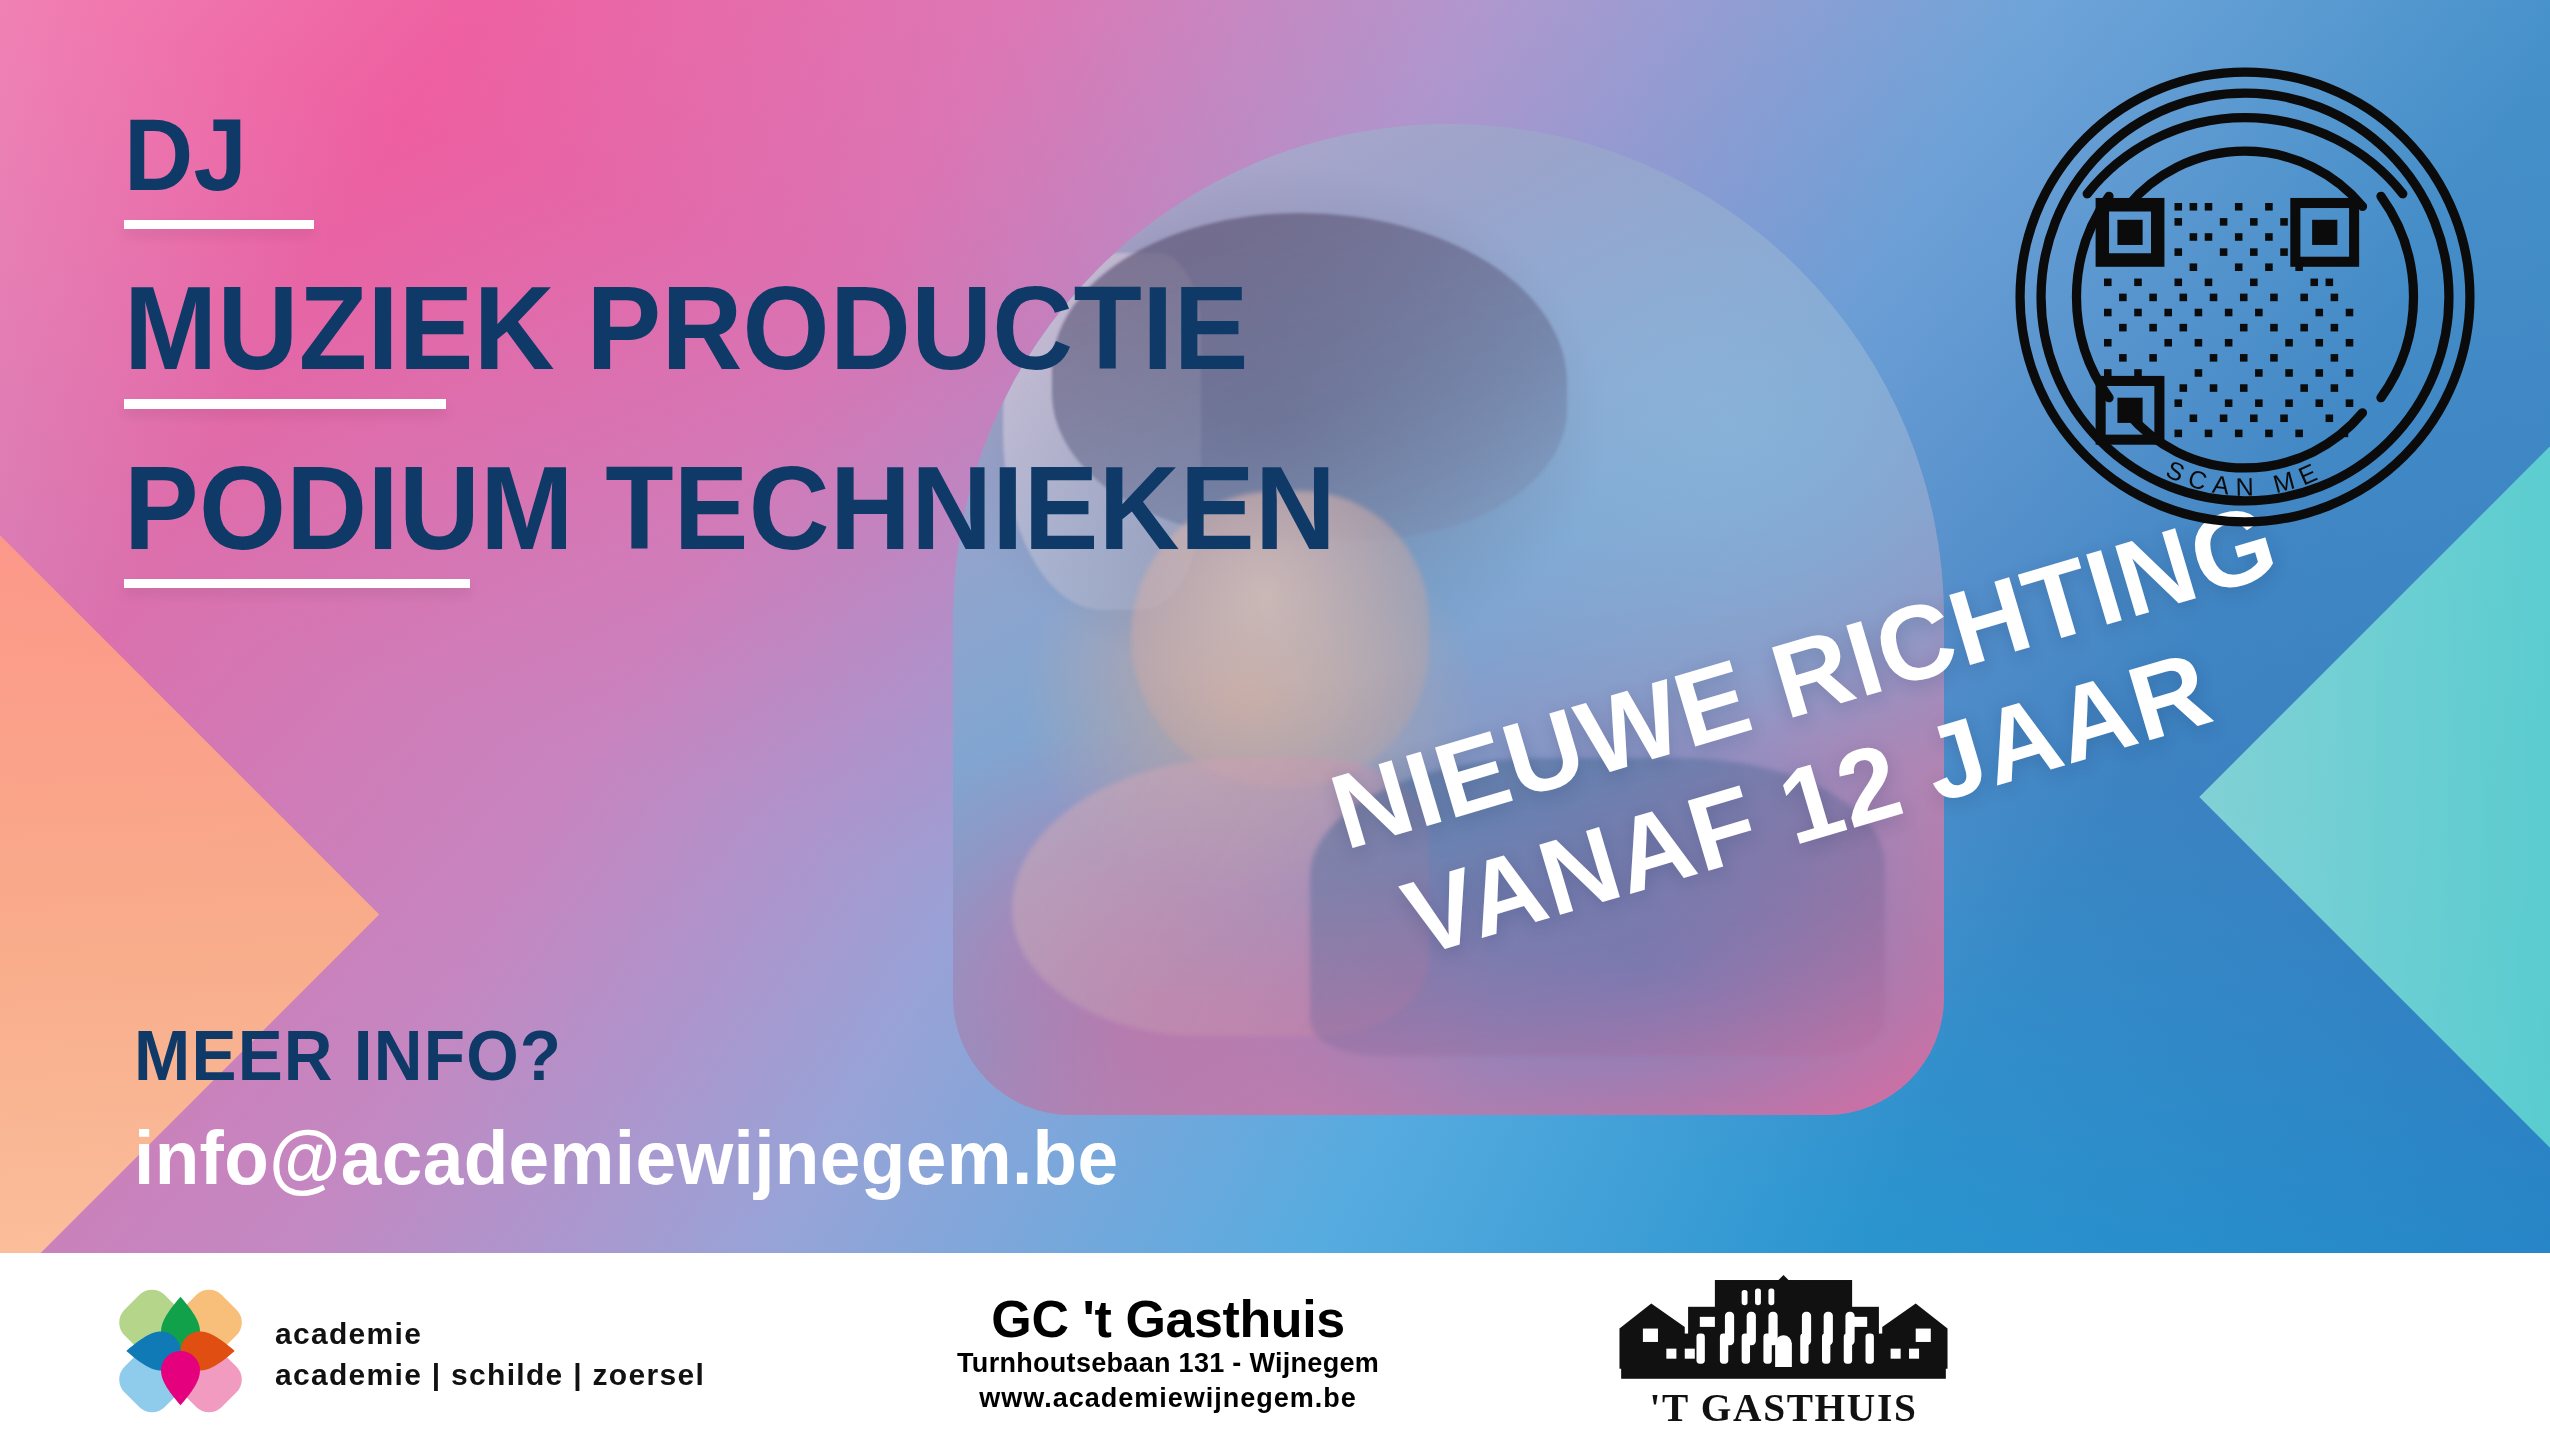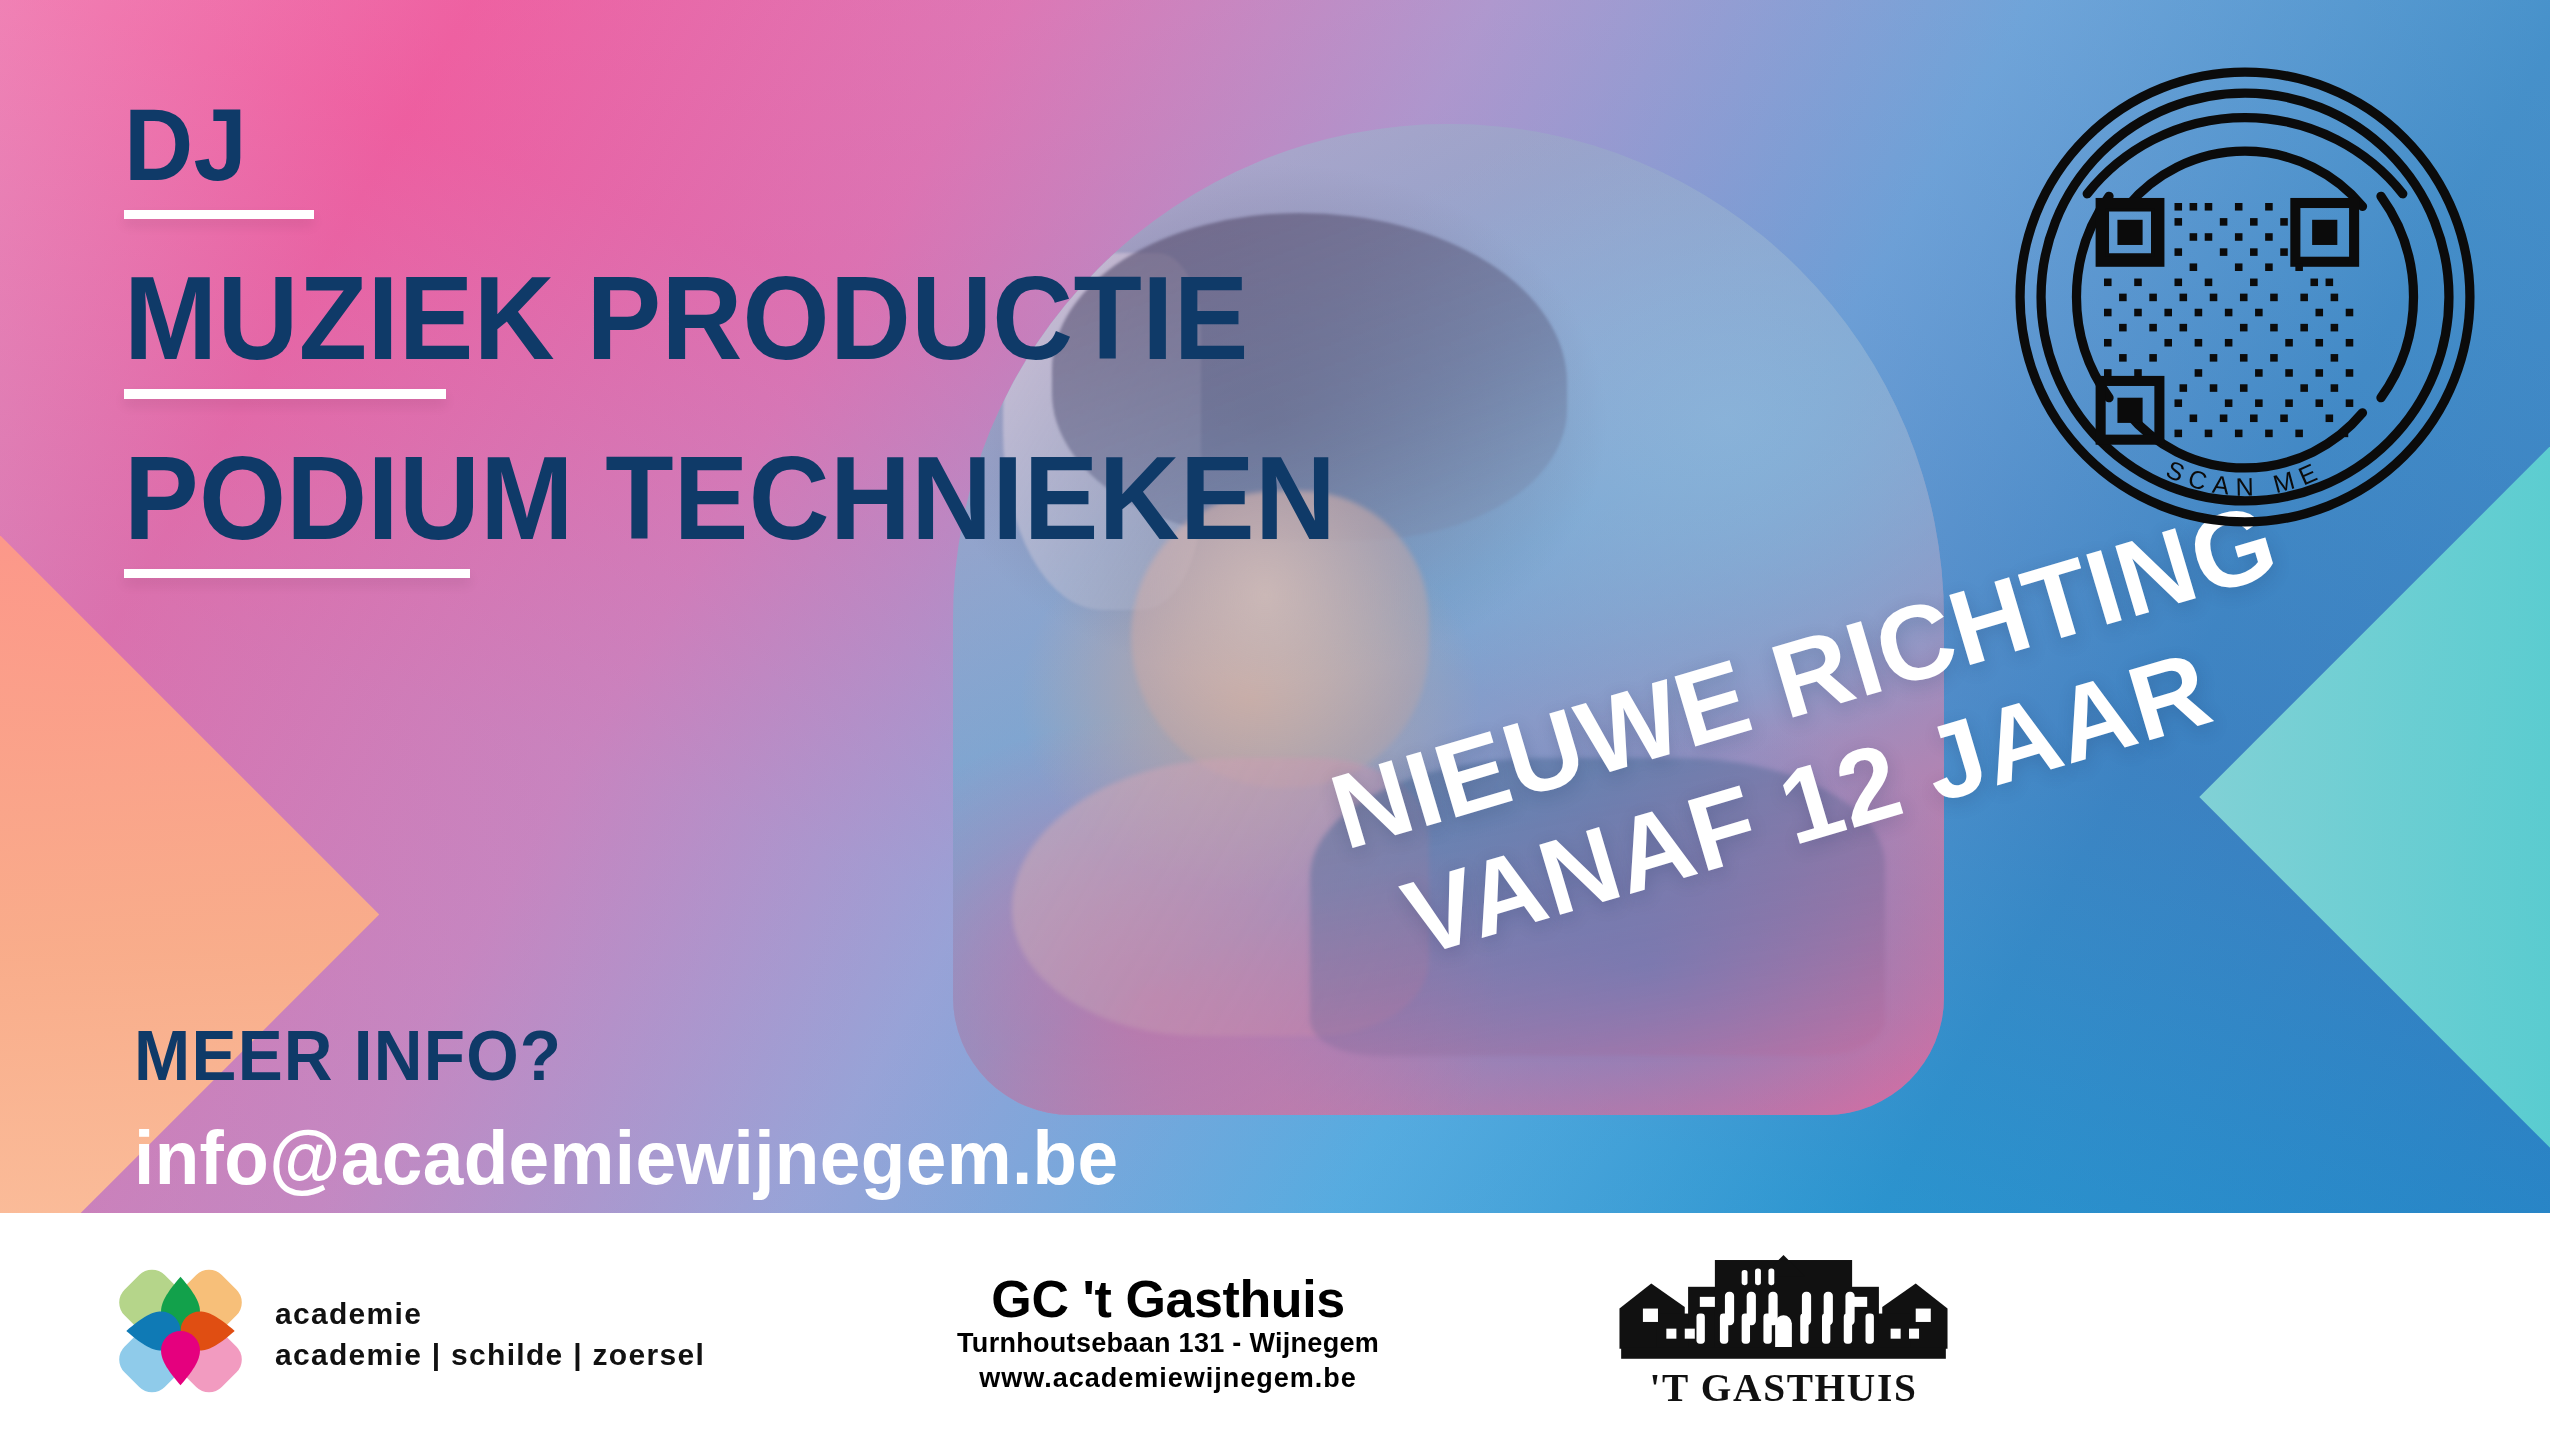--- a/index.html
+++ b/index.html
@@ -149,21 +149,21 @@
       rgba(255,120,175,0.22) 0%,
       rgba(150,150,215,0.16) 35%,
       rgba(70,165,220,0.26) 65%,
       rgba(235,90,155,0.28) 100%);
   }
 
   
   .headline {
     position: absolute;
     left: 124px;
-    top: 99px;
+    top: 109px;
     width: 1847px;
   }
   .hl-row {
     color: #0f3a68;
     font-weight: 700;
     letter-spacing: 0.4px;
     line-height: .92;
     white-space: nowrap;
     font-family: "Liberation Sans Narrow", "Liberation Sans", sans-serif;
     transform: scaleX(.94);
@@ -242,21 +242,21 @@
     height: 470px;
   }
   .qr-badge svg { display: block; width: 100%; height: 100%; }
 
   
   .footer {
     position: absolute;
     left: 0;
     bottom: 0;
     width: 2550px;
-    height: 242px;
+    height: 202px;
     background: #ffffff;
     display: flex;
     align-items: center;
   }
   .footer-slot {
     display: flex;
     align-items: center;
   }
   .slot-academie { margin-left: 111px; }
   .slot-wijnegem { margin-left: 571px; }

